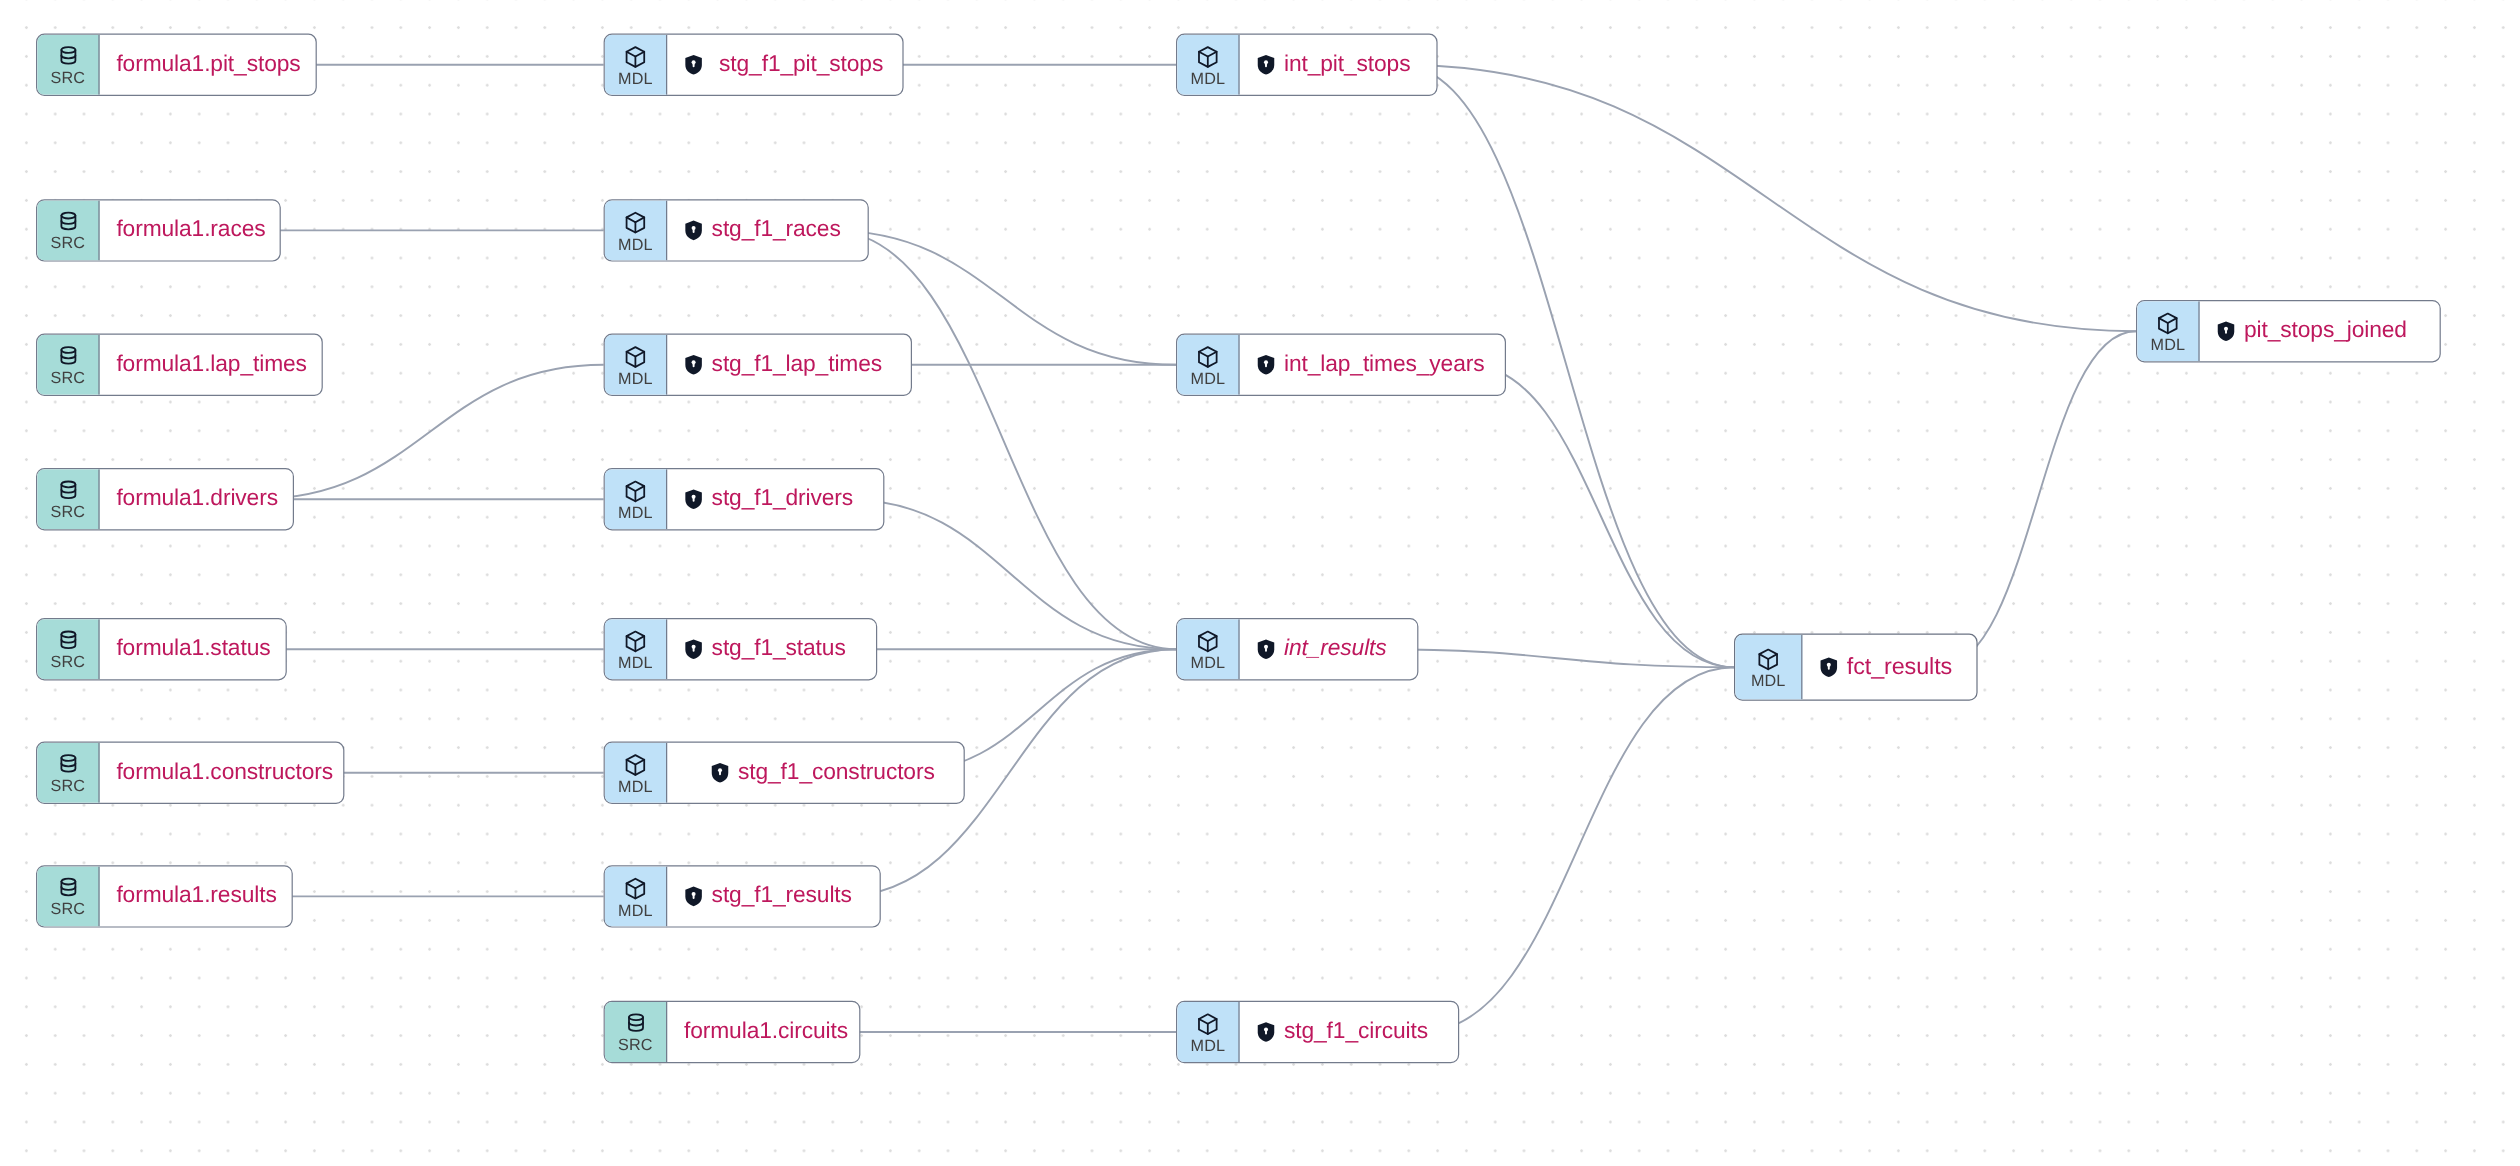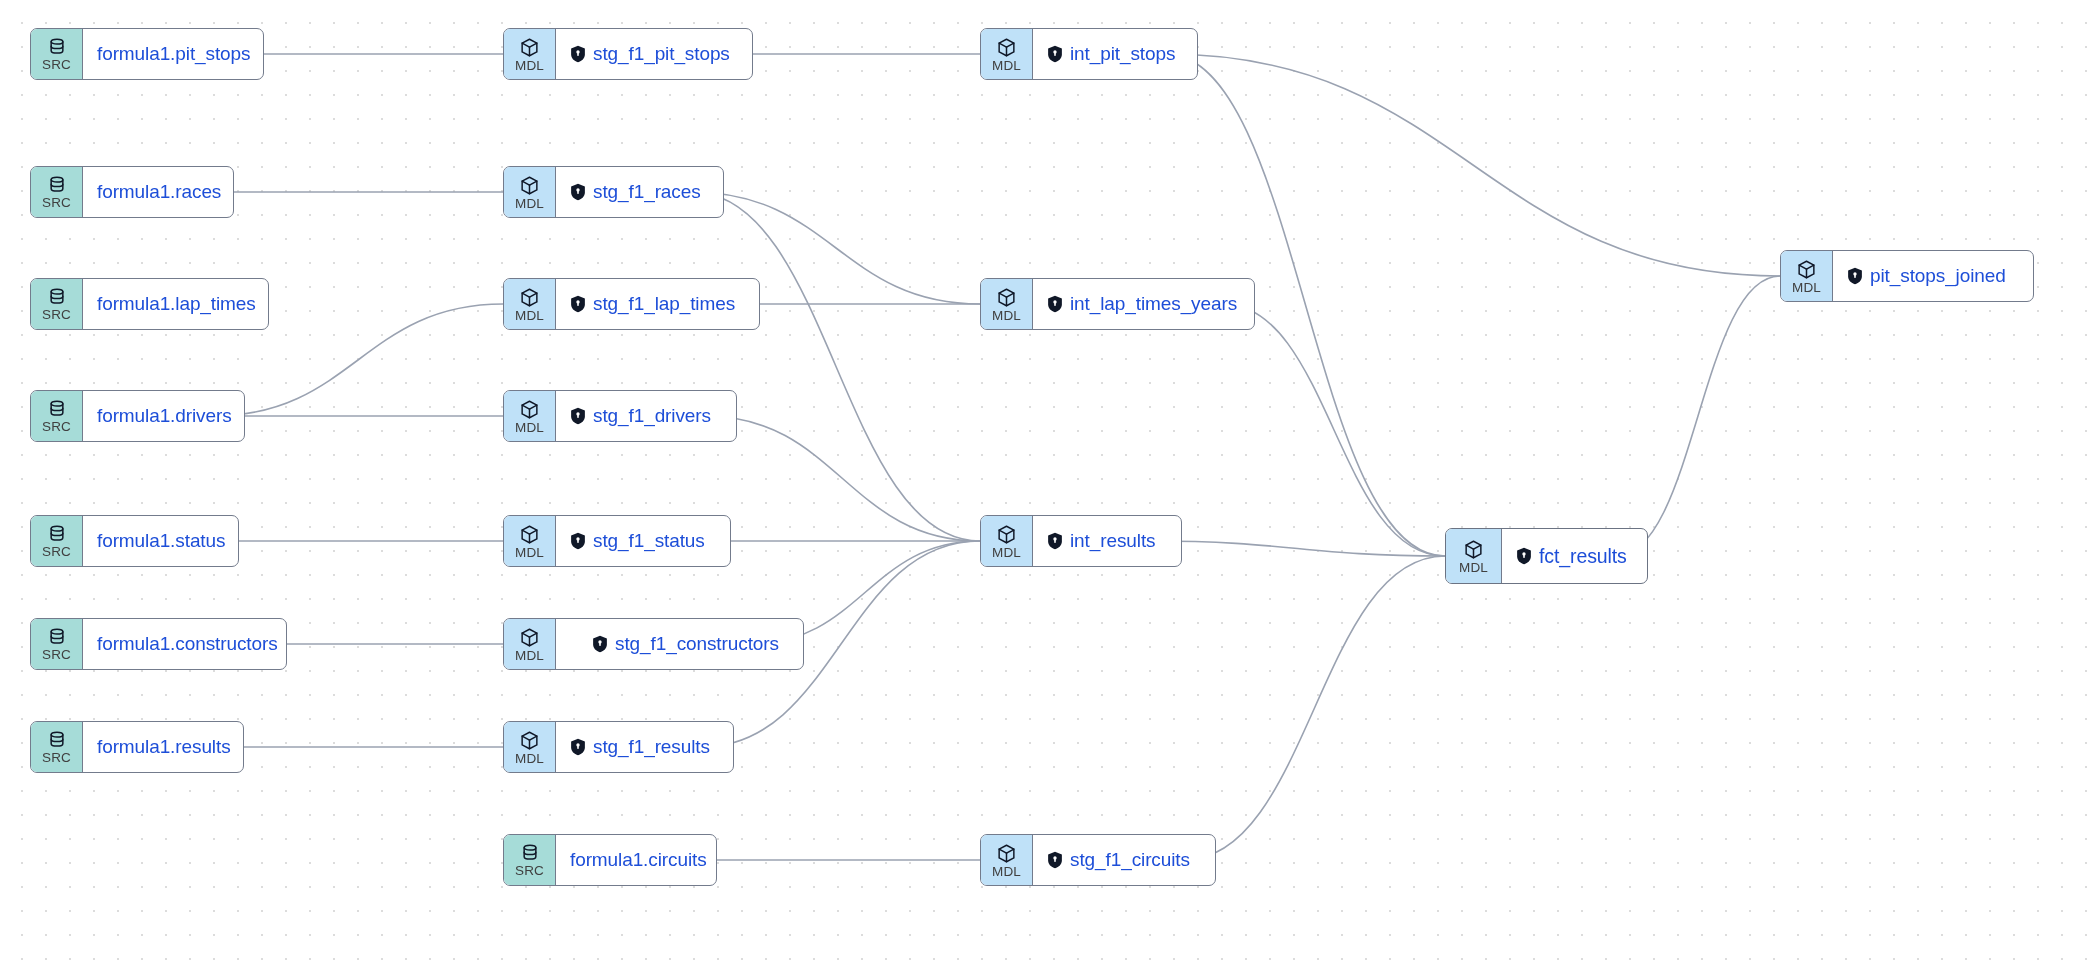--- a/index.html
+++ b/index.html
@@ -73,21 +73,21 @@
   }
   .body {
     display: flex;
     align-items: center;
     gap: 7px;
     padding: 0 16px 0 14px;
     white-space: nowrap;
   }
   .label {
     font-size: 19px;
-    color: #1d4ed8;
+    color: #be185d;
     font-family: "Liberation Sans", sans-serif;
     letter-spacing: -0.1px;
   }
   .node.selected .label { font-size: 19.5px; }
   .shield { display: block; flex: 0 0 auto; }
 </style>
 </head>
 <body>
 
 <div id="canvas">
@@ -222,21 +222,21 @@
       </div>
       <div class="node" style="left: 503px; top: 28px;">
         <div class="badge mdl">
           <svg width="21" height="21" viewBox="0 0 24 24" fill="none" stroke="#101828" stroke-width="1.7" stroke-linecap="round" stroke-linejoin="round">
             <path d="M12 2.6 20.4 7v10L12 21.4 3.6 17V7z"></path>
             <path d="M3.6 7 12 11.6 20.4 7"></path>
             <path d="M12 11.6V21.4"></path>
           </svg>
           <span class="badge-text">MDL</span>
         </div>
-        <div class="body" style="width: 166px;">
+        <div class="body" style="width: 166px; justify-content: space-between;">
           <span style="display: flex;">
             <svg class="shield" width="16" height="18" viewBox="0 0 20 22" xmlns="http://www.w3.org/2000/svg">
               <path d="M10 0.8 18.6 4v7.2c0 5.2-3.8 8.6-8.6 10C5.2 19.8 1.4 16.4 1.4 11.2V4z" fill="#101828"></path>
               <circle cx="10" cy="8.4" r="2.1" fill="#ffffff"></circle>
               <rect x="9" y="9.4" width="2" height="4.2" rx="1" fill="#ffffff"></rect>
             </svg>
           </span>
           <span class="label">stg_f1_pit_stops</span>
         </div>
       </div>
@@ -422,21 +422,21 @@
       </div>
       <div class="node" style="left: 980px; top: 515px;">
         <div class="badge mdl">
           <svg width="21" height="21" viewBox="0 0 24 24" fill="none" stroke="#101828" stroke-width="1.7" stroke-linecap="round" stroke-linejoin="round">
             <path d="M12 2.6 20.4 7v10L12 21.4 3.6 17V7z"></path>
             <path d="M3.6 7 12 11.6 20.4 7"></path>
             <path d="M12 11.6V21.4"></path>
           </svg>
           <span class="badge-text">MDL</span>
         </div>
-        <div class="body" style="width: 118px;">
+        <div class="body" style="width: 118px; font-style: italic;">
           <span style="display: flex;">
             <svg class="shield" width="16" height="18" viewBox="0 0 20 22" xmlns="http://www.w3.org/2000/svg">
               <path d="M10 0.8 18.6 4v7.2c0 5.2-3.8 8.6-8.6 10C5.2 19.8 1.4 16.4 1.4 11.2V4z" fill="#101828"></path>
               <circle cx="10" cy="8.4" r="2.1" fill="#ffffff"></circle>
               <rect x="9" y="9.4" width="2" height="4.2" rx="1" fill="#ffffff"></rect>
             </svg>
           </span>
           <span class="label">int_results</span>
         </div>
       </div>

